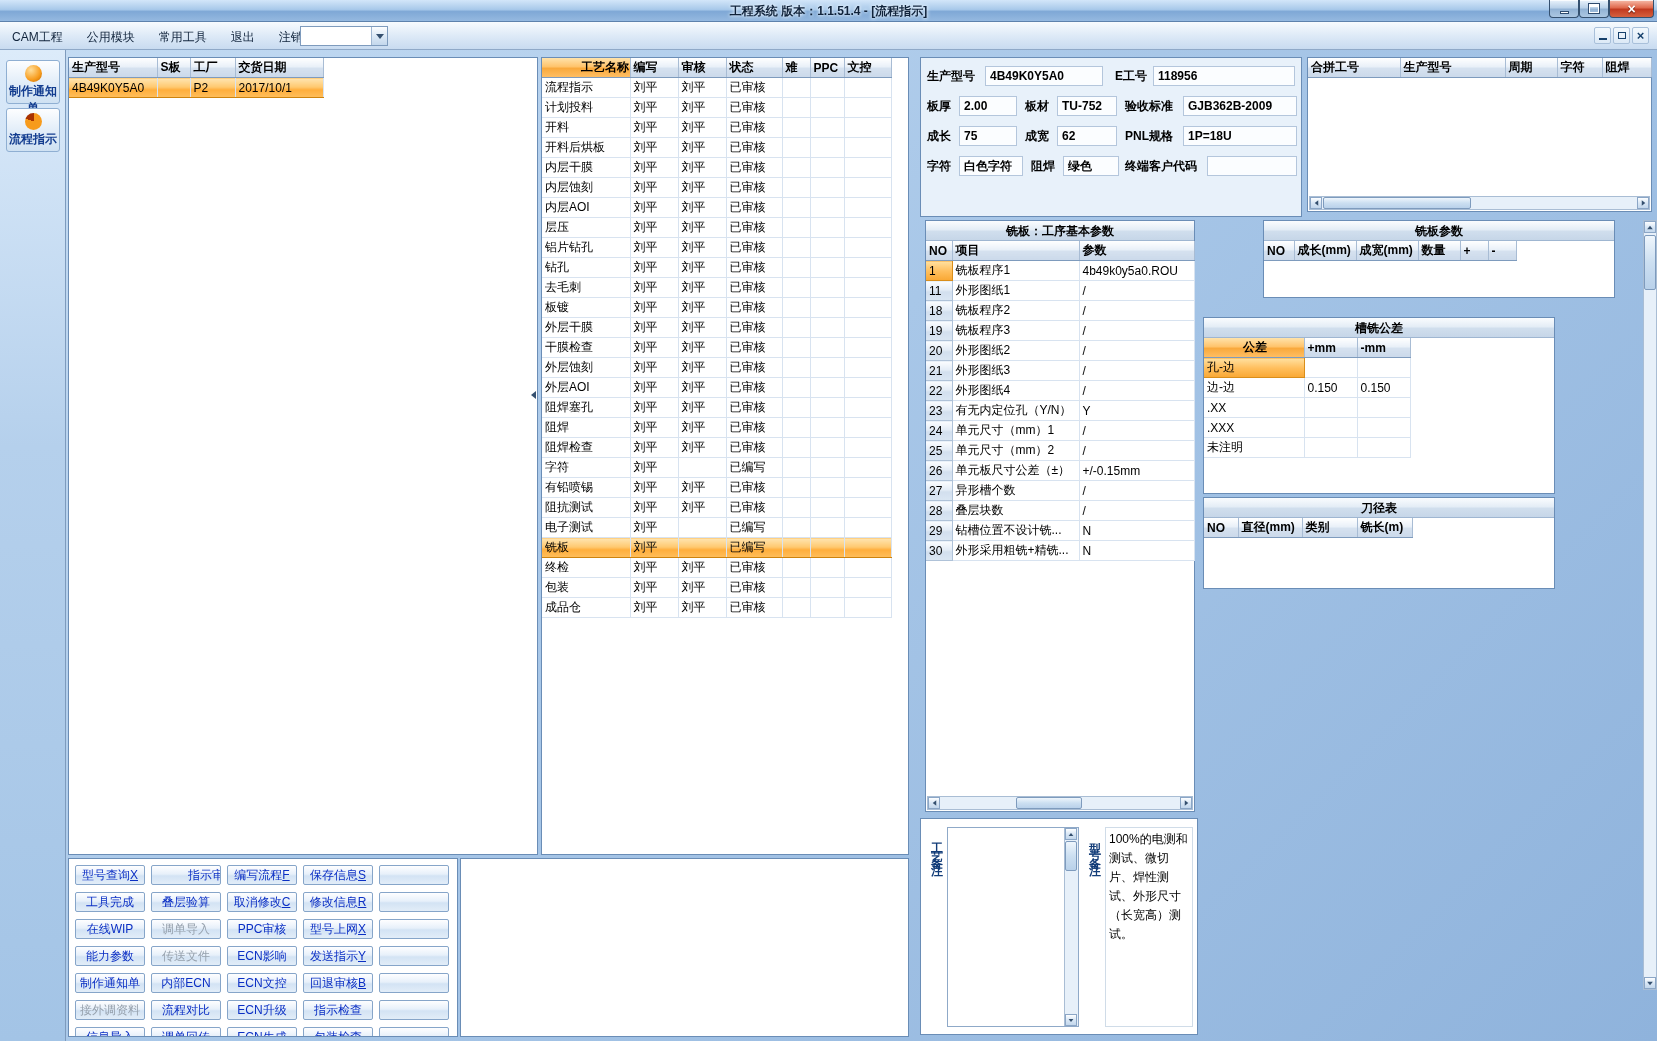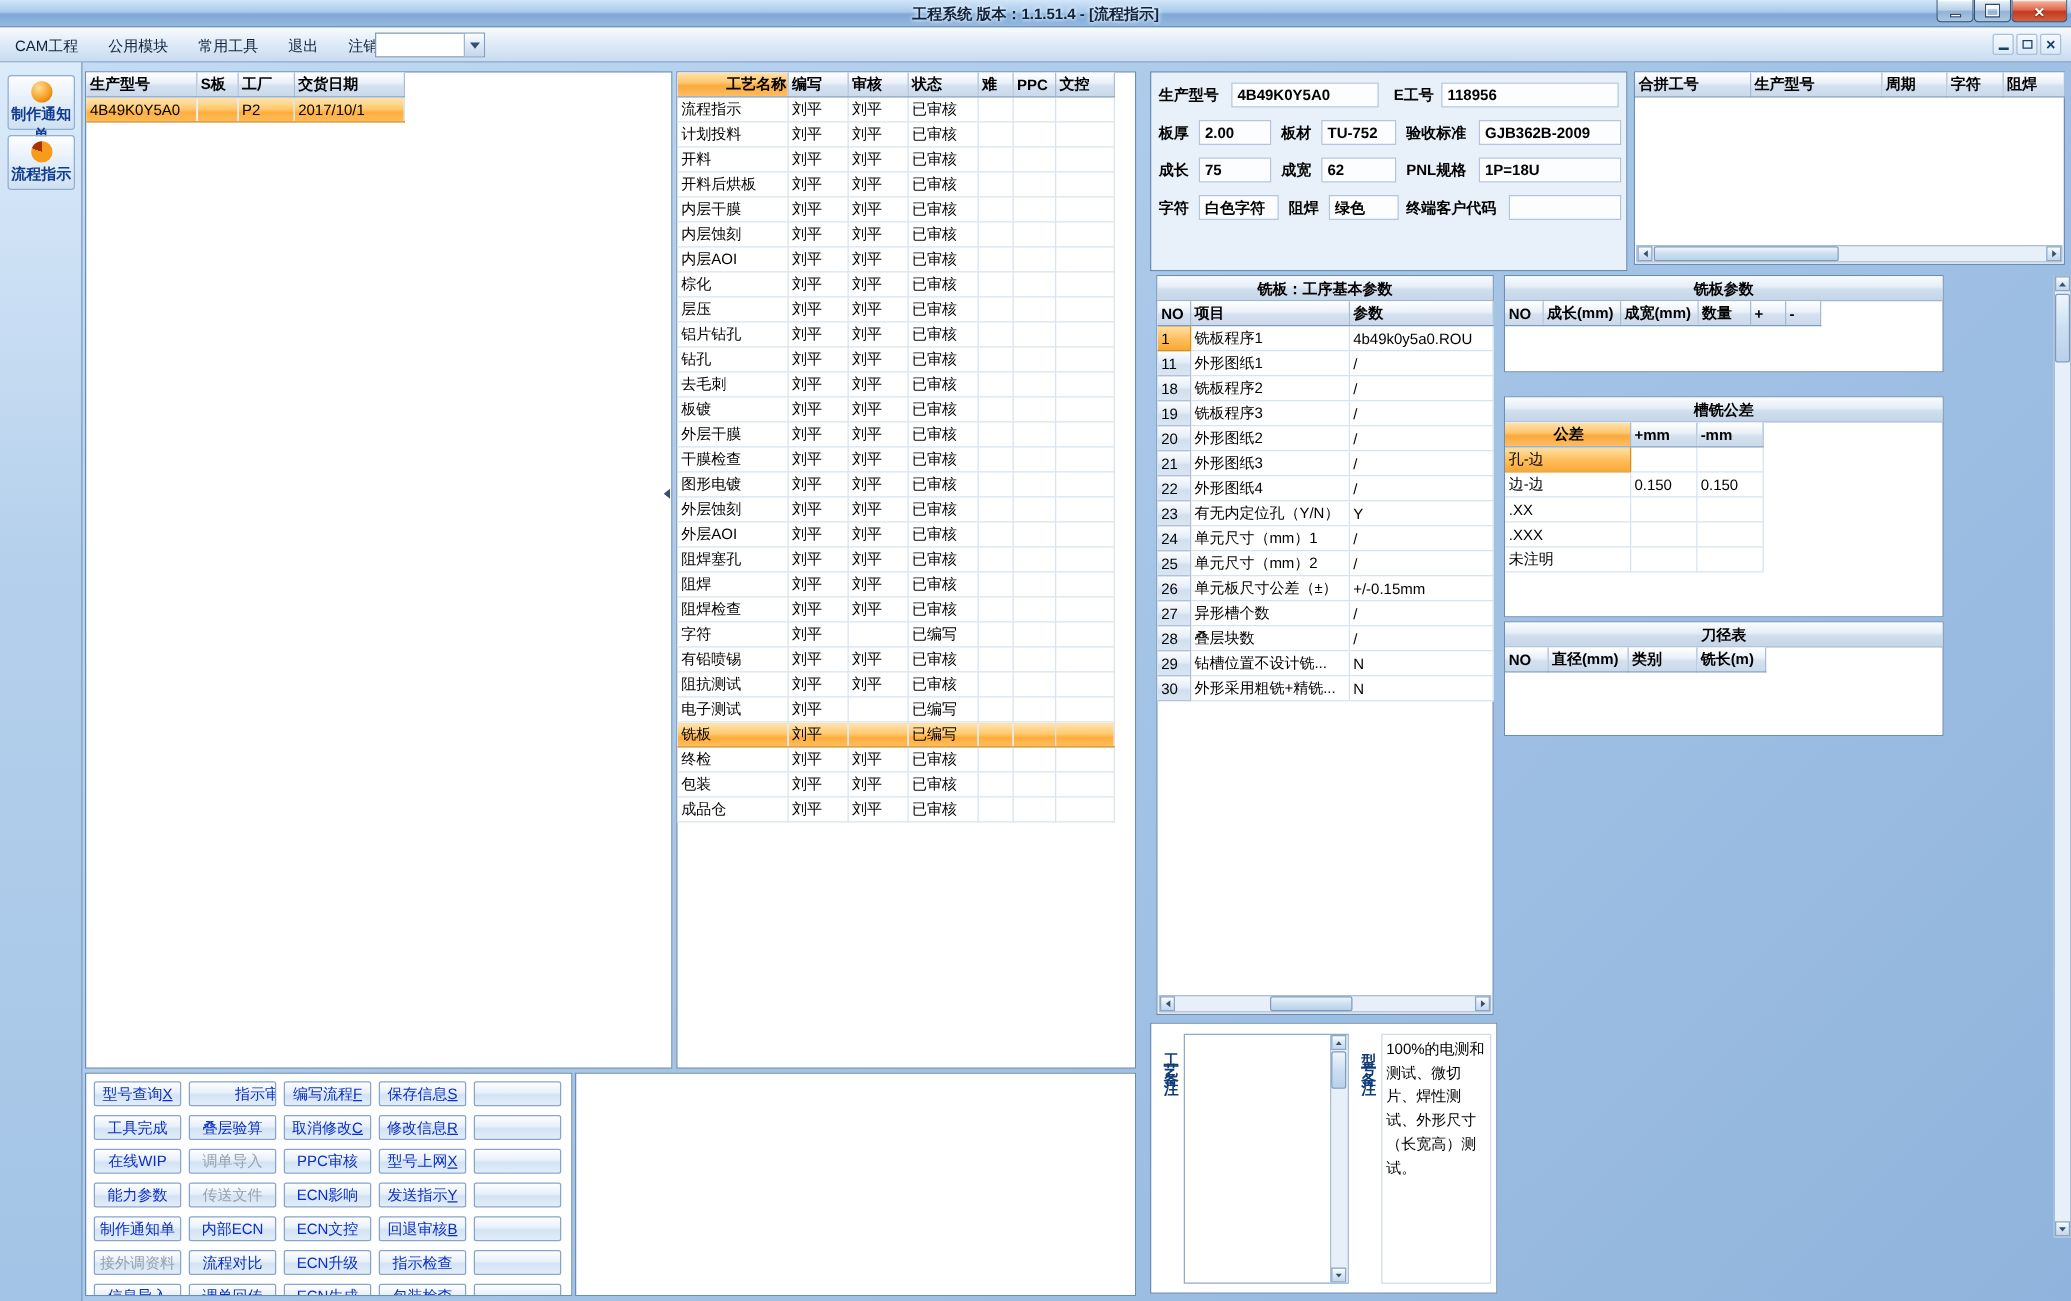--- a/index.html
+++ b/index.html
@@ -261,29 +261,20 @@
           <tr>
             <td>内层AOI</td>
             <td>刘平</td>
             <td>刘平</td>
             <td>已审核</td>
             <td></td>
             <td></td>
             <td></td>
           </tr>
           <tr>
-            <td>棕化</td>
-            <td>刘平</td>
-            <td>刘平</td>
-            <td>已审核</td>
-            <td></td>
-            <td></td>
-            <td></td>
-          </tr>
-          <tr>
             <td>层压</td>
             <td>刘平</td>
             <td>刘平</td>
             <td>已审核</td>
             <td></td>
             <td></td>
             <td></td>
           </tr>
           <tr>
             <td>铝片钻孔</td>
@@ -325,29 +316,20 @@
             <td>外层干膜</td>
             <td>刘平</td>
             <td>刘平</td>
             <td>已审核</td>
             <td></td>
             <td></td>
             <td></td>
           </tr>
           <tr>
             <td>干膜检查</td>
-            <td>刘平</td>
-            <td>刘平</td>
-            <td>已审核</td>
-            <td></td>
-            <td></td>
-            <td></td>
-          </tr>
-          <tr>
-            <td>图形电镀</td>
             <td>刘平</td>
             <td>刘平</td>
             <td>已审核</td>
             <td></td>
             <td></td>
             <td></td>
           </tr>
           <tr>
             <td>外层蚀刻</td>
             <td>刘平</td>
@@ -625,21 +607,21 @@
       <div class="sb-btn" style="left:0;top:0">
           <div class="tri tri-l" style="transform:scale(.7)"></div>
         </div>
       <div class="sb-thumb" style="left:88px;top:0;width:66px;height:12px"></div>
       <div class="sb-btn" style="right:0;top:0">
           <div class="tri tri-r" style="transform:scale(.7)"></div>
         </div>
     </div>
   </div>
 
-  <div class="panel abs" style="left:1203px;top:220px;width:352px;height:78px">
+  <div class="panel abs" style="left:1263px;top:220px;width:352px;height:78px">
     <div class="sec-title">铣板参数</div>
     <table class="grid" style="width:252px">
       <colgroup>
           <col style="width:30px">
           <col style="width:62px">
           <col style="width:62px">
           <col style="width:42px">
           <col style="width:28px">
           <col style="width:28px">
         </colgroup>

